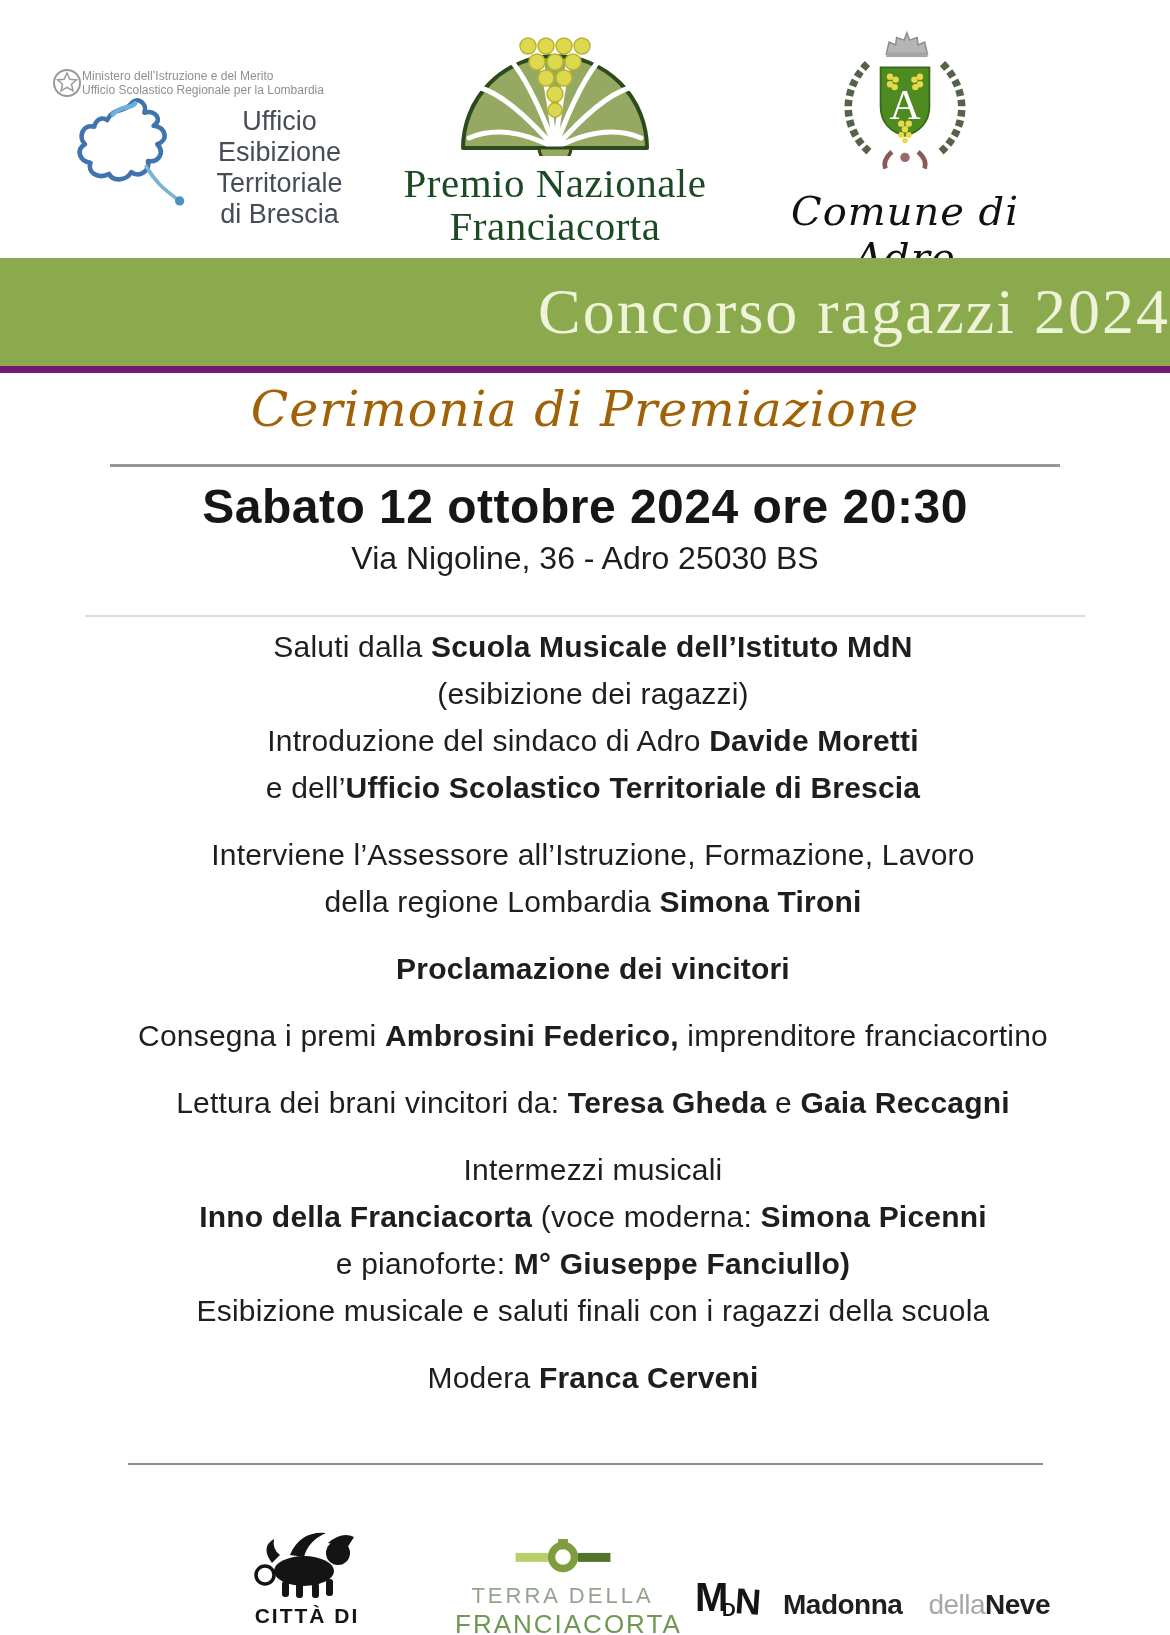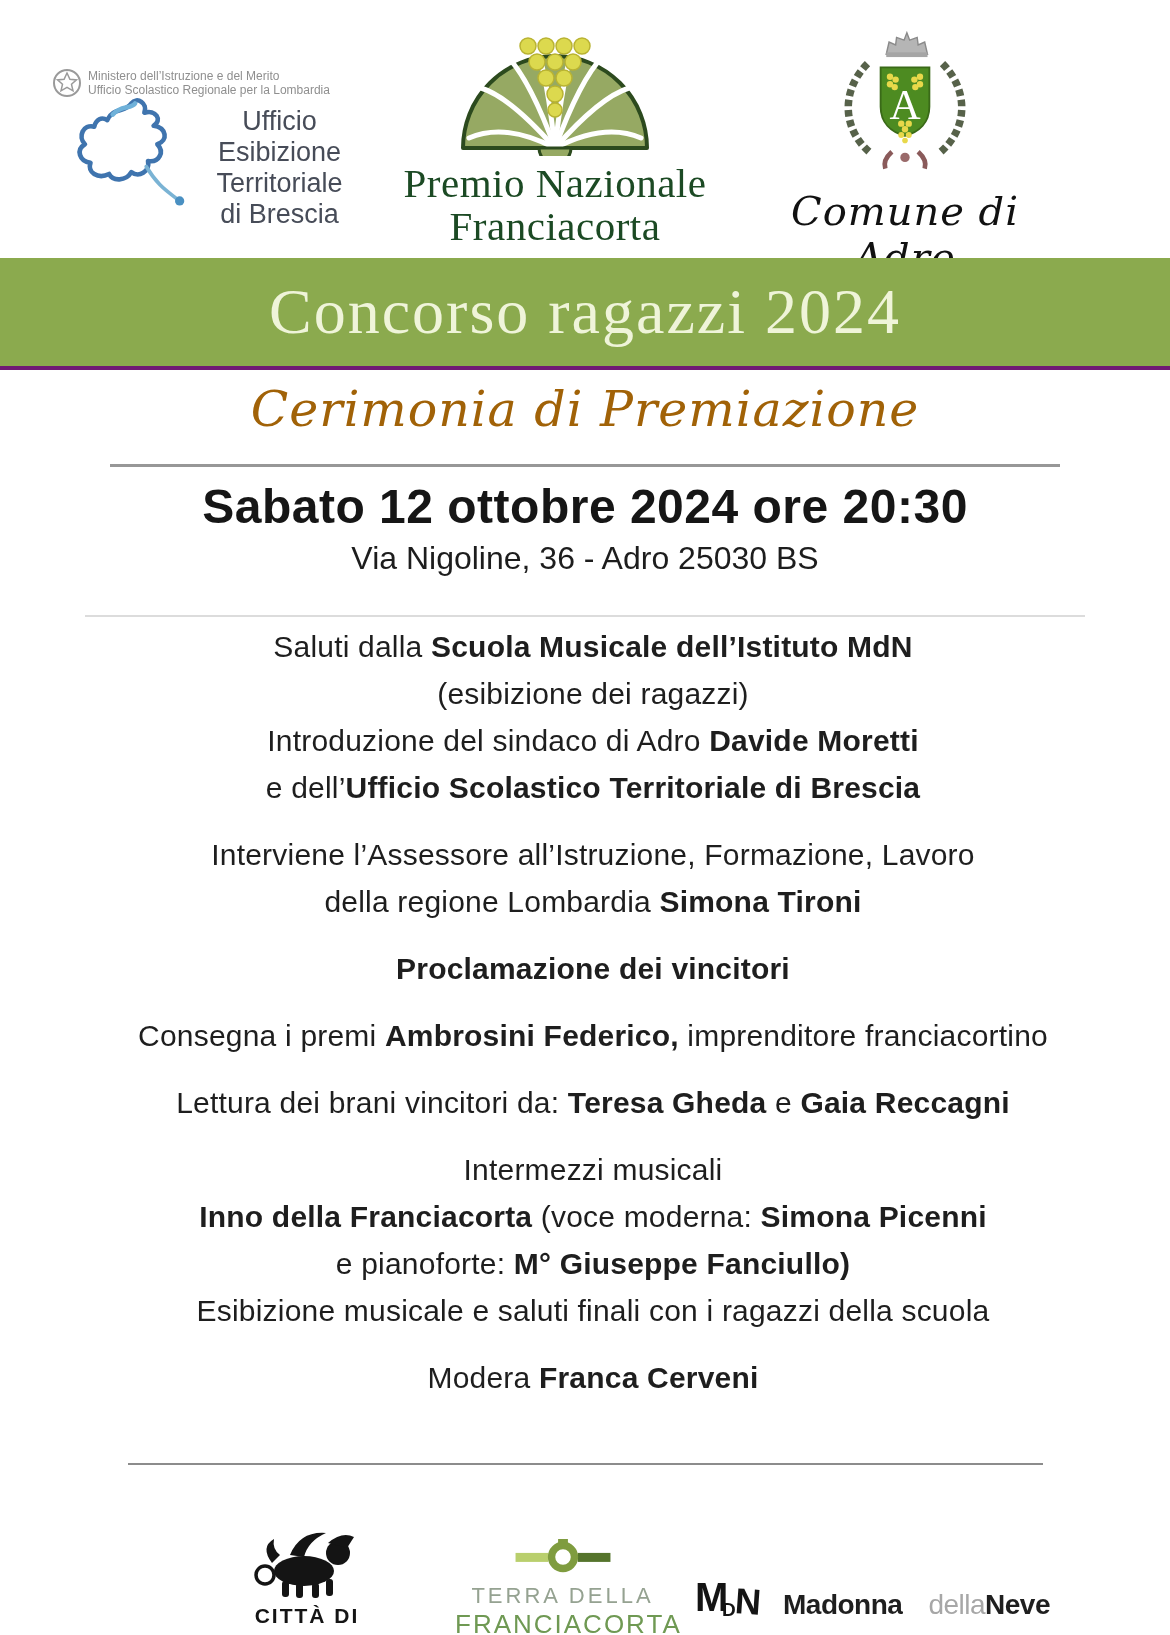--- a/index.html
+++ b/index.html
@@ -4,42 +4,42 @@
 <style>
   html,body{margin:0;padding:0;background:#fff;}
   .page{
     position:relative;width:1170px;height:1635px;margin:0 auto;
     background:#ffffff;overflow:hidden;
     font-family:"Liberation Sans",sans-serif;color:#1f1f1f;
   }
   
   .header{position:absolute;top:0;left:0;width:1170px;height:258px;}
   .logo-left{position:absolute;left:52px;top:62px;width:310px;height:170px;}
-  .ministry-row{position:absolute;left:0;top:6px;display:flex;align-items:center;gap:6px;}
+  .ministry-row{position:absolute;left:0;top:6px;display:flex;align-items:center;}
   .ministry-text{font-size:12px;line-height:14px;color:#8f8f8f;}
   .map-wrap{position:absolute;left:14px;top:34px;}
   .ust-name{
     position:absolute;left:140px;top:44px;width:175px;text-align:center;
     font-size:27px;line-height:31px;color:#474c58;font-weight:400;
   }
   .logo-center{position:absolute;left:390px;top:22px;width:330px;text-align:center;}
   .premio-title{
     margin-top:2px;font-family:"Liberation Serif",serif;color:#1c4a24;
     font-size:41px;line-height:43px;font-weight:500;letter-spacing:.5px;
   }
   .logo-right{position:absolute;left:755px;top:28px;width:300px;text-align:center;}
   .adro-label{
     margin-top:6px;font-family:"DejaVu Serif",serif;font-style:italic;
     font-size:40px;color:#111;letter-spacing:1px;
   }
   
   .banner{
     position:absolute;top:258px;left:0;width:1170px;height:108px;
-    background:#8baa4e;border-bottom:4px solid #701a75;
-    display:flex;align-items:center;justify-content:center;
+    background:#8baa4e;border-bottom:7px solid #701a75;
+    display:flex;align-items:center;justify-content:flex-end;
   }
   .banner-text{
     font-family:"Liberation Serif",serif;font-size:64px;color:#eff4d9;letter-spacing:2px;
   }
   
   .content{position:absolute;top:370px;left:0;width:1170px;text-align:center;}
   .subtitle{
     margin-top:8px;font-family:"DejaVu Serif",serif;font-style:italic;
     font-size:49px;letter-spacing:1px;color:#a16207;height:64px;line-height:64px;
   }

